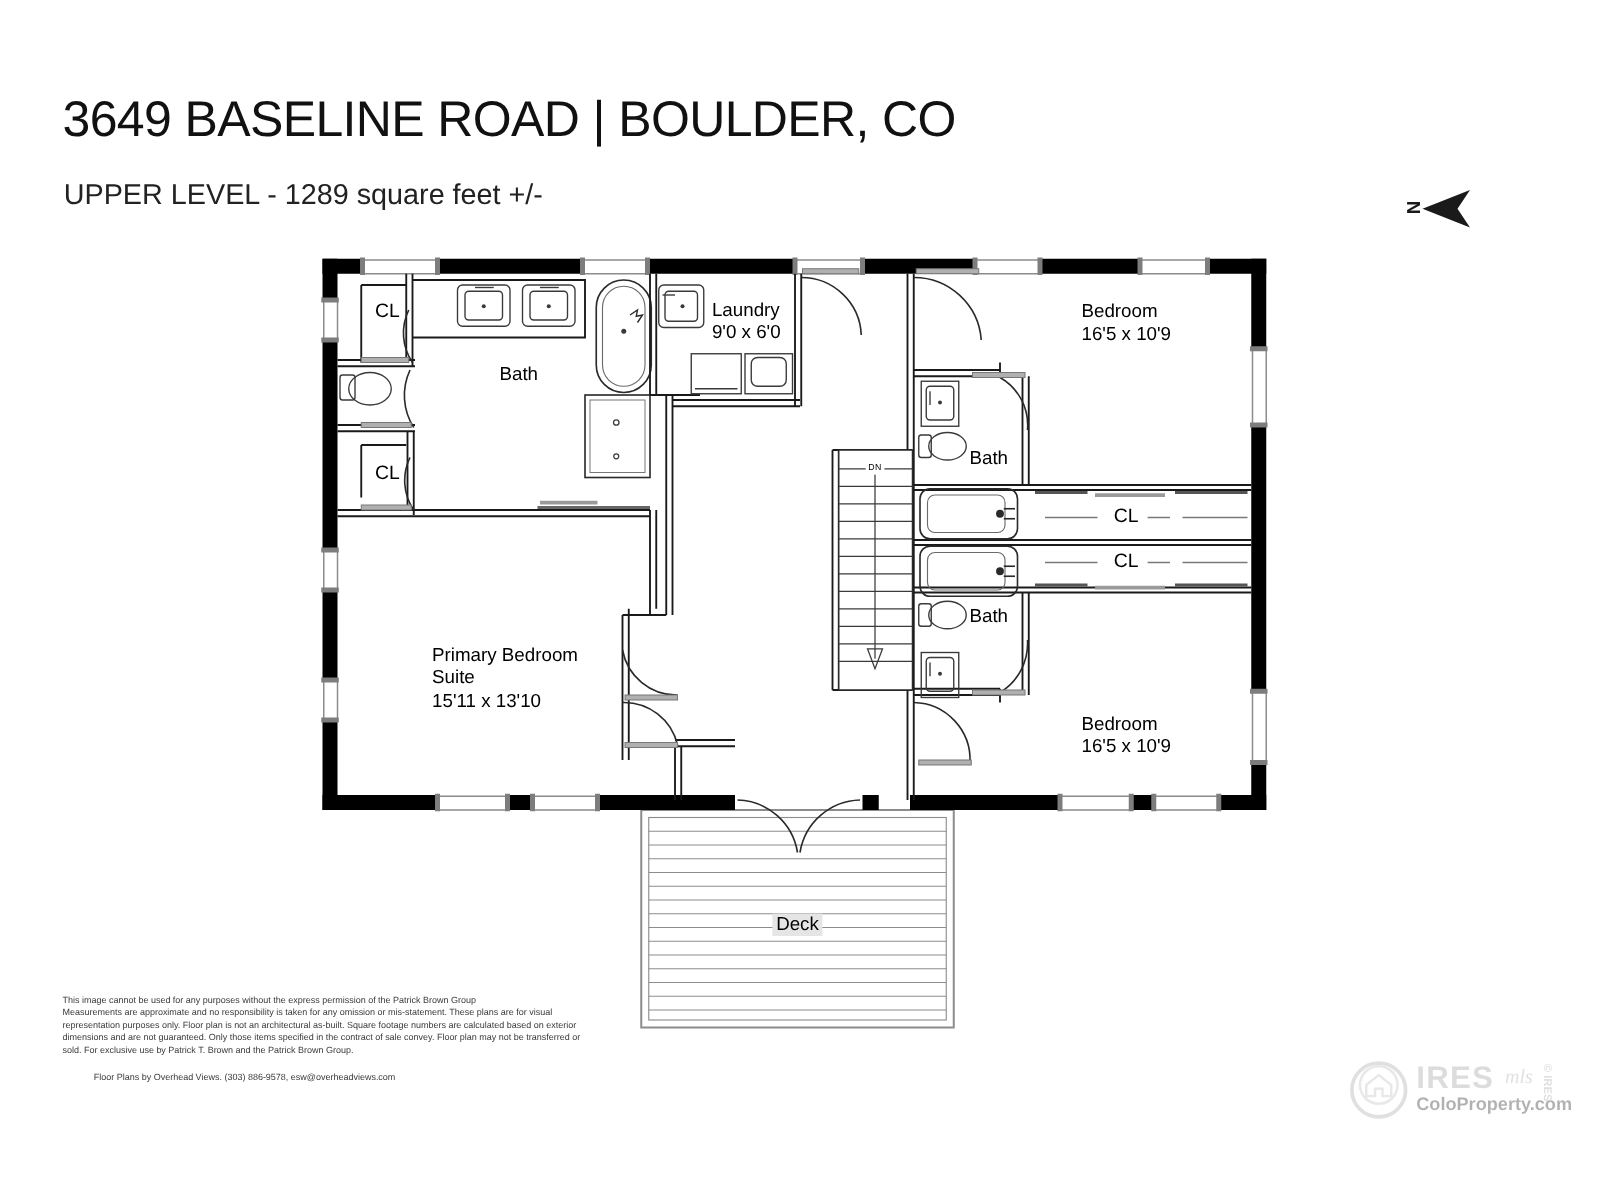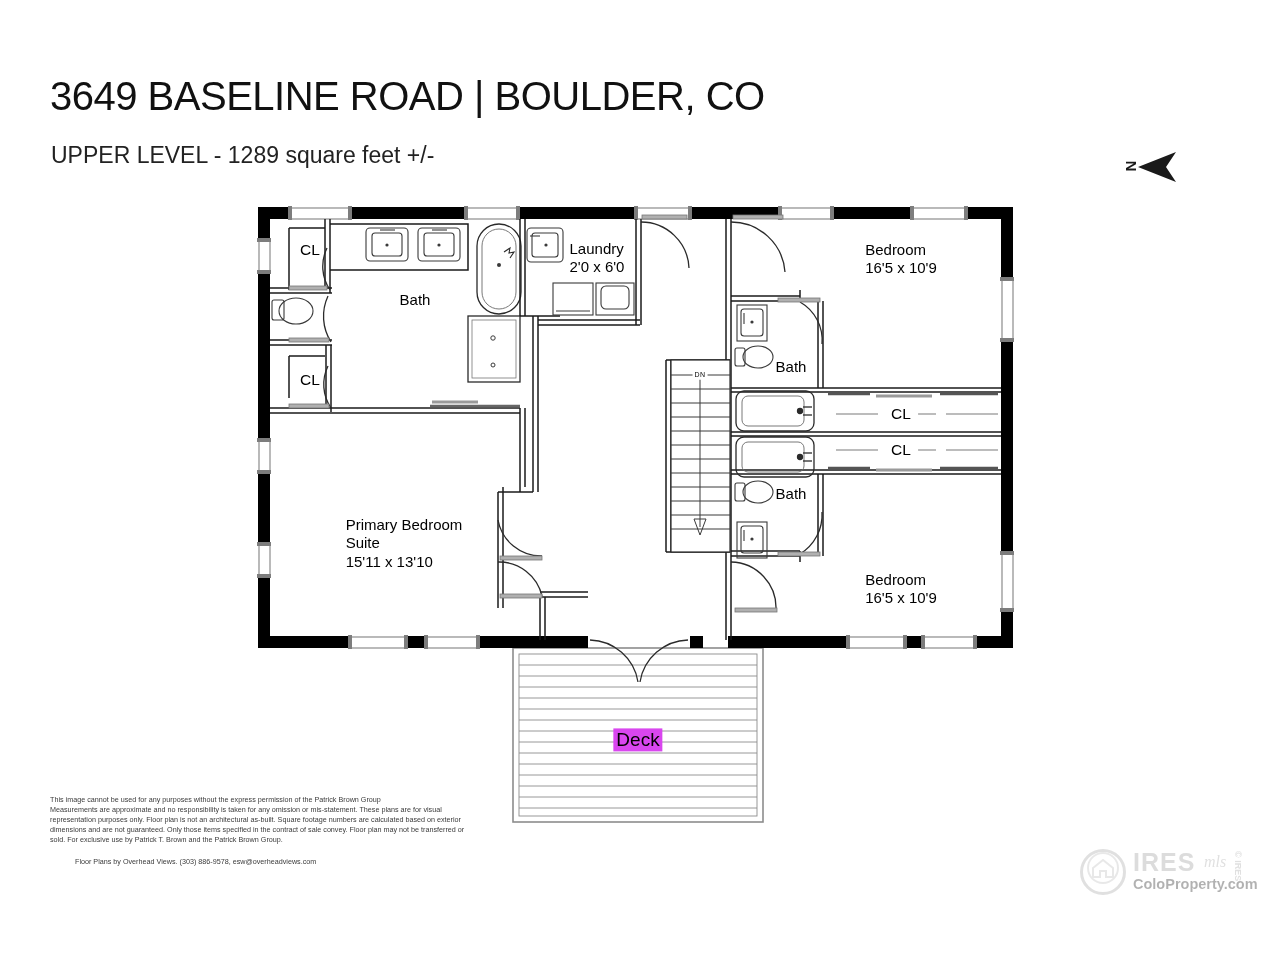--- a/index.html
+++ b/index.html
@@ -61,21 +61,21 @@
     position: absolute;
     font-family: "Liberation Sans", sans-serif;
     font-size: 15px;
     line-height: 1.22em;
     color: #000;
     white-space: pre;
     transform: translate(-50%, -50%);
     pointer-events: none;
   }
   .rlabel.cl { font-size: 15.5px; }
-  .rlabel.deck { font-size: 19px; background: #d946ef; padding: 0 3px; }
+  .rlabel.deck { font-size: 15px; background: #e5e5e5; padding: 0 3px; }
   .rlabel.dn {
     font-size: 7px;
     letter-spacing: 0.4px;
     background: #ffffff;
     padding: 0 2px;
   }
 
   
   #disclaimer {
     position: absolute;
@@ -533,21 +533,21 @@
 </svg>
 </div>
 
 <div class="rlabel cl" style="left:310px; top:250px;">CL</div>
 
 <div class="rlabel" style="left:415px; top:300px;">Bath</div>
 
 <div class="rlabel cl" style="left:310px; top:380px;">CL</div>
 
 <div class="rlabel" style="left:597px; top:258px;">Laundry
-2'0 x 6'0</div>
+9'0 x 6'0</div>
 
 <div class="rlabel" style="left:901px; top:259px;">Bedroom
 16'5 x 10'9</div>
 
 <div class="rlabel" style="left:791px; top:367px;">Bath</div>
 
 <div class="rlabel cl" style="left:901px; top:414px; background:#fff; padding:0 7px;">CL</div>
 
 <div class="rlabel cl" style="left:901px; top:450px; background:#fff; padding:0 7px;">CL</div>
 

